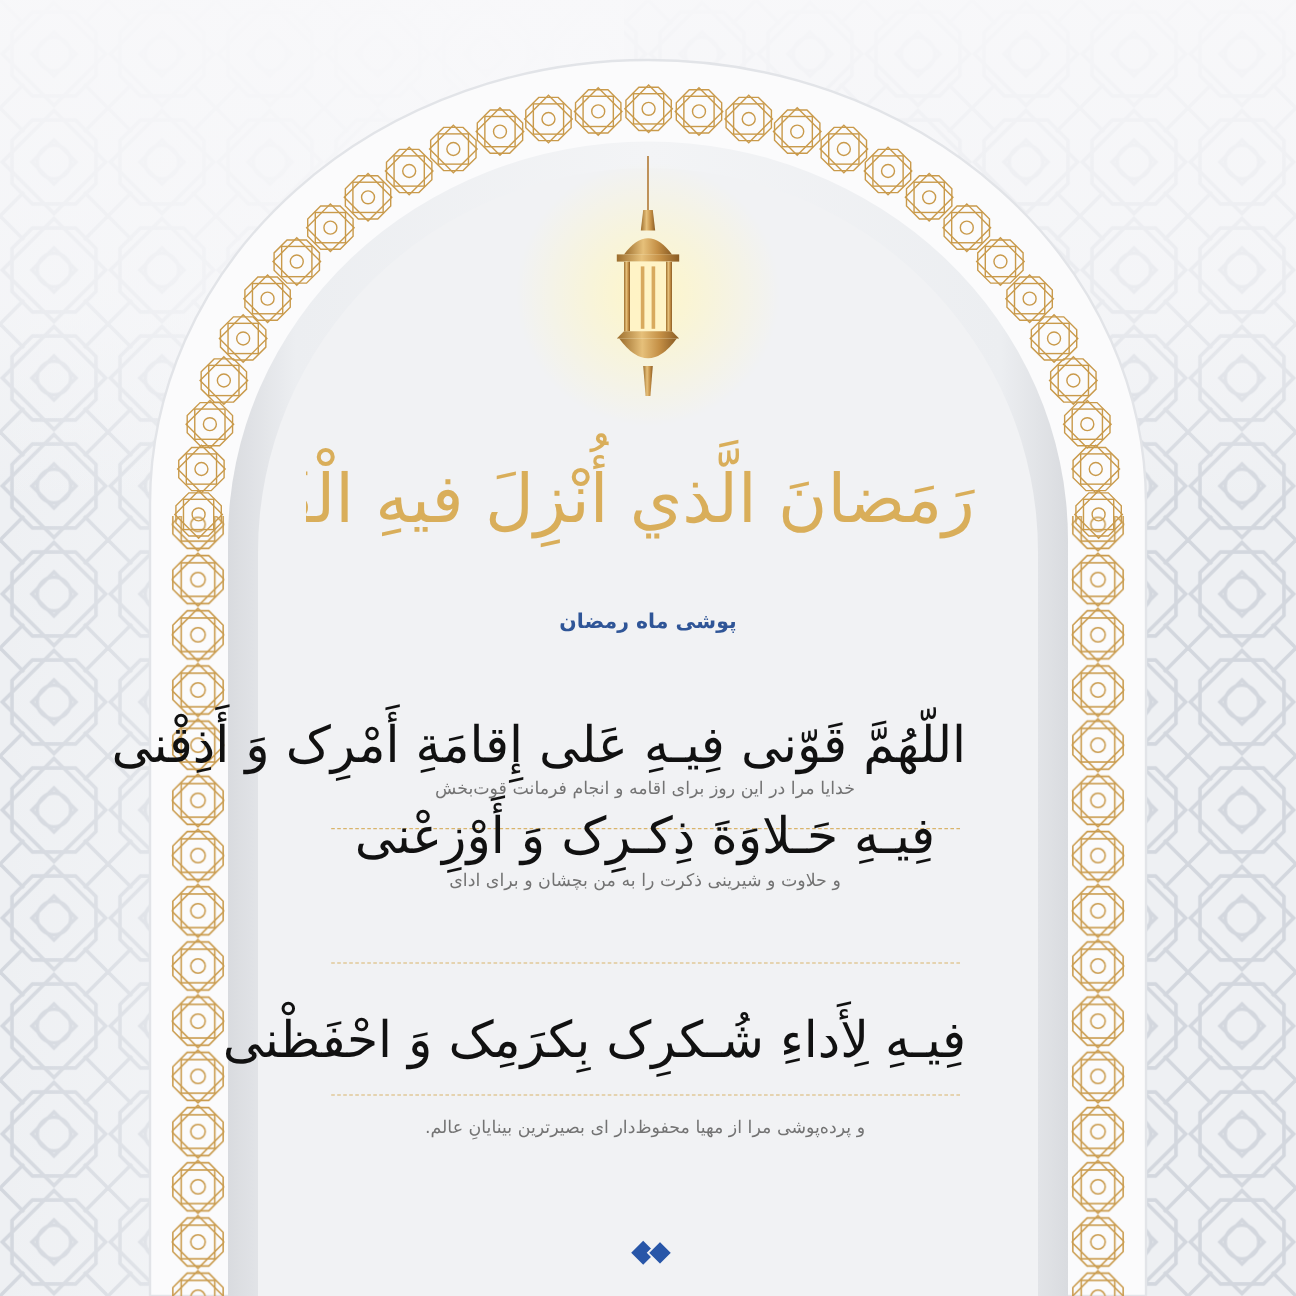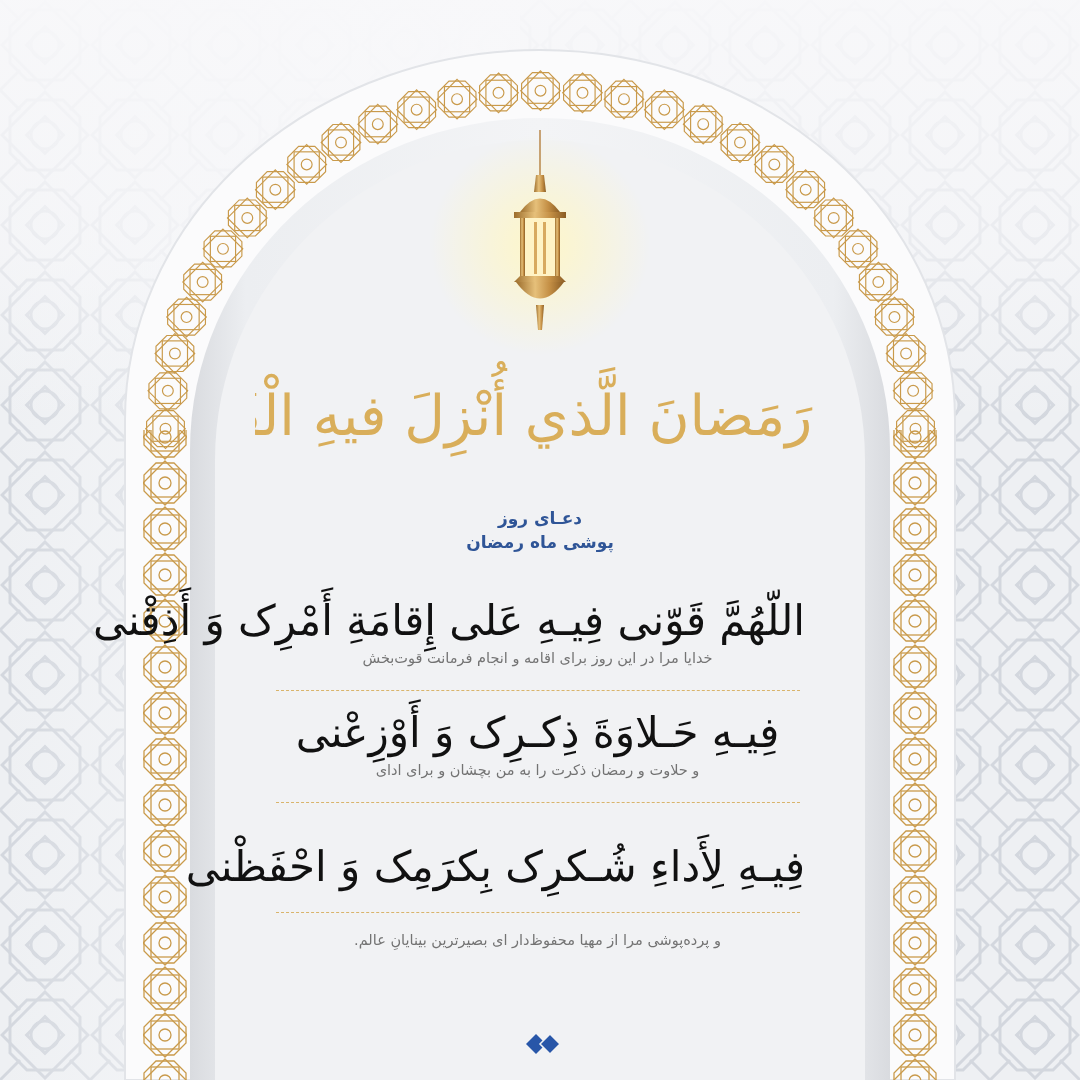--- a/index.html
+++ b/index.html
@@ -313,33 +313,32 @@
   <path d="M30,146 L70,146 L76,152 L24,152 Z" fill="url(#gold)"></path>
   <path d="M26,152 Q50,185 74,152 Z" fill="url(#gold)"></path>
   <path d="M46,175 L54,175 L52,200 L48,200 Z" fill="url(#gold)"></path>
 </svg>
 
 <svg class="calligraphy" viewBox="0 0 570 140">
   <text x="285" y="105" text-anchor="middle" direction="rtl" font-family="DejaVu Serif, serif" font-size="56" fill="#d9ae5a">شَهْرُ رَمَضانَ الَّذي أُنْزِلَ فيهِ الْقُرْآنُ</text>
 </svg>
 
 <div class="header">
-  <div class="l1">دعـای روز</div>
   <div class="l2">پوشی ماه رمضان</div>
 </div>
 
 <div class="verse" style="top:596px">
   <div class="ar">اللّهُمَّ قَوّنی فِیـهِ عَلی إِقامَةِ أَمْرِک وَ أَذِقْنی</div>
   <div class="fa">خدایا مرا در این روز برای اقامه و انجام فرمانت قوت‌بخش</div>
 </div>
 <div class="dash" style="top:690px"></div>
 
-<div class="verse" style="top:708px">
+<div class="verse" style="top:672px">
   <div class="ar">فِیـهِ حَـلاوَةَ ذِکـرِک وَ أَوْزِعْنی</div>
-  <div class="fa">و حلاوت و رمضان ذکرت را به من بچشان و برای ادای</div>
+  <div class="fa">و حلاوت و شیرینی ذکرت را به من بچشان و برای ادای</div>
 </div>
 <div class="dash" style="top:802px"></div>
 
 <div class="verse" style="top:842px">
   <div class="ar">فِیـهِ لِأَداءِ شُـکرِک بِکرَمِک وَ احْفَظْنی</div>
 </div>
 <div class="dash" style="top:912px"></div>
 
 <div class="verse" style="top:928px">
   <div class="fa">و پرده‌پوشی مرا از مهیا محفوظ‌دار ای بصیرترین بینایانِ عالم.</div>

